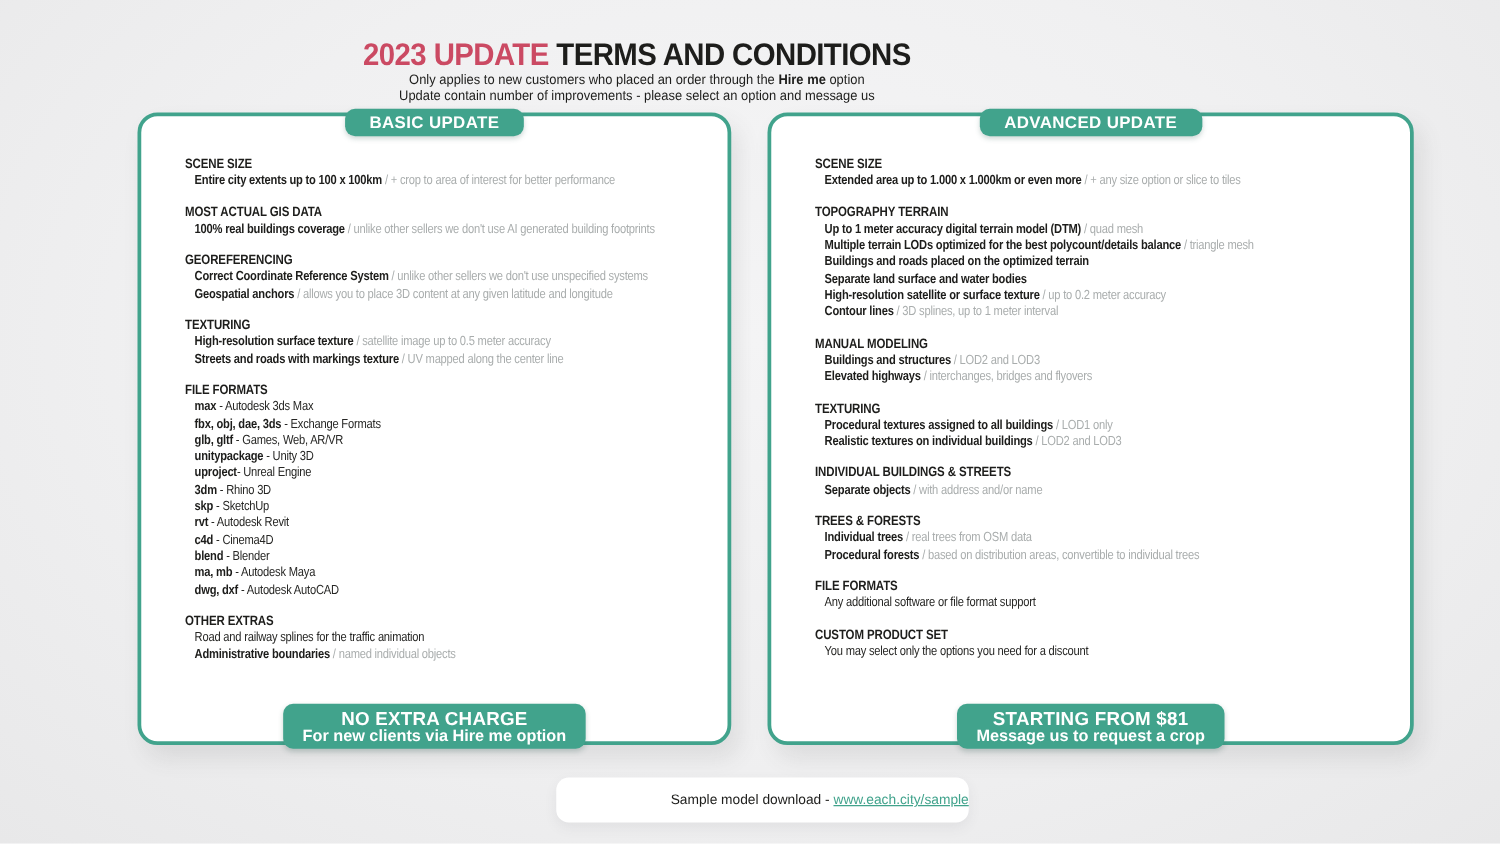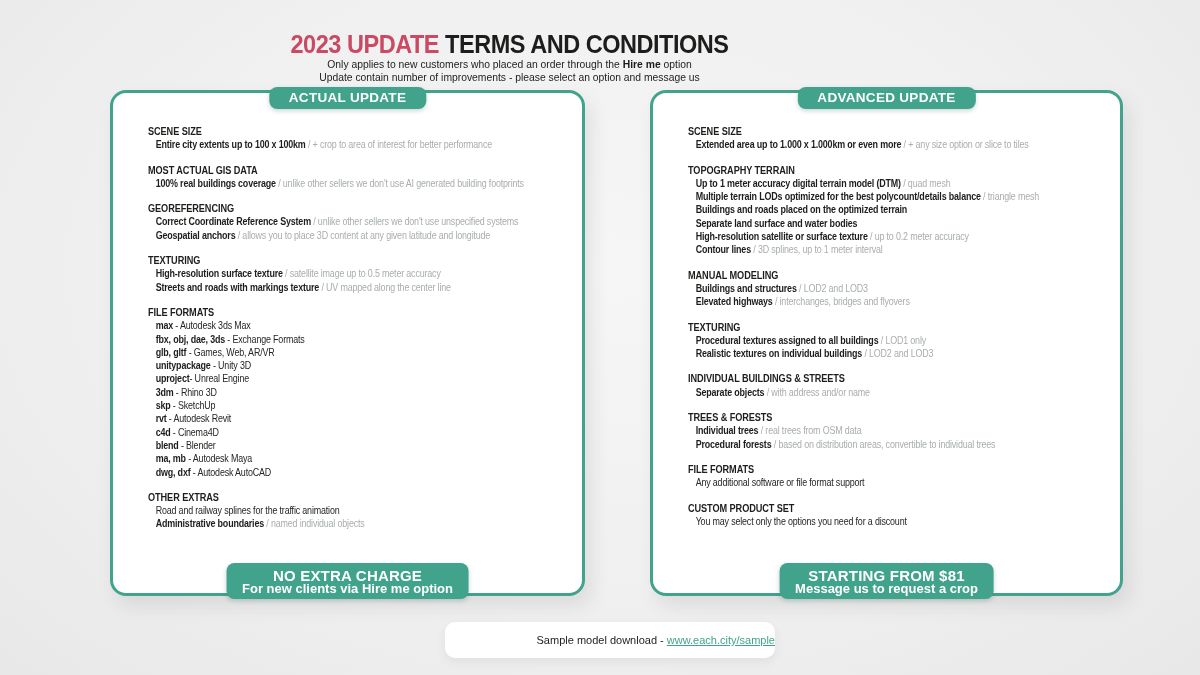--- a/index.html
+++ b/index.html
@@ -17,21 +17,21 @@
   .hdr .sub{
     margin:0;font-size:11px;line-height:13px;color:#1d1d1b;
     transform:scaleX(0.94);transform-origin:50% 50%;white-space:nowrap;
   }
   .panel{
     position:absolute;top:90px;height:500px;background:#ffffff;
     border:3px solid #41a38c;border-radius:16px;
     box-shadow:6px 10px 18px rgba(80,80,85,0.12);
   }
   .panel-basic{left:110px;width:469px;}
-  .panel-adv{left:650px;width:467px;}
+  .panel-adv{left:614px;width:467px;padding-left:44px;}
   .badge{
     position:absolute;left:50%;transform:translateX(-50%);
     background:#41a38c;color:#ffffff;border-radius:8px;text-align:center;
     box-shadow:0 2px 4px rgba(60,100,90,0.25);
   }
   .badge-top{
     top:-6px;padding:3px 20px 4px;font-size:13.5px;font-weight:700;
     letter-spacing:0.3px;white-space:nowrap;
   }
   .badge-bottom{bottom:-6px;padding:4px 16px 5px;white-space:nowrap;text-align:center;}
@@ -59,21 +59,21 @@
 
 <div class="page">
 
   <div class="hdr">
     <h1><span class="accent">2023 UPDATE</span><span> TERMS AND CONDITIONS</span></h1>
     <p class="sub"><span>Only applies to new customers who placed an order through the </span><b>Hire me</b><span> option</span></p>
     <p class="sub">Update contain number of improvements - please select an option and message us</p>
   </div>
 
   <section class="panel panel-basic">
-    <div class="badge badge-top">ACTUAL UPDATE</div>
+    <div class="badge badge-top">BASIC UPDATE</div>
     <div class="panel-content" id="panel-content-0">
         <div class="section">
           <div class="sec-h">SCENE SIZE</div>
           <div class="item"><span class="b">Entire city extents up to 100 x 100km</span><span class="note"> / + crop to area of interest for better performance</span></div>
         </div>
         <div class="section">
           <div class="sec-h">MOST ACTUAL GIS DATA</div>
           <div class="item"><span class="b">100% real buildings coverage</span><span class="note"> / unlike other sellers we don't use AI generated building footprints</span></div>
         </div>
         <div class="section">

